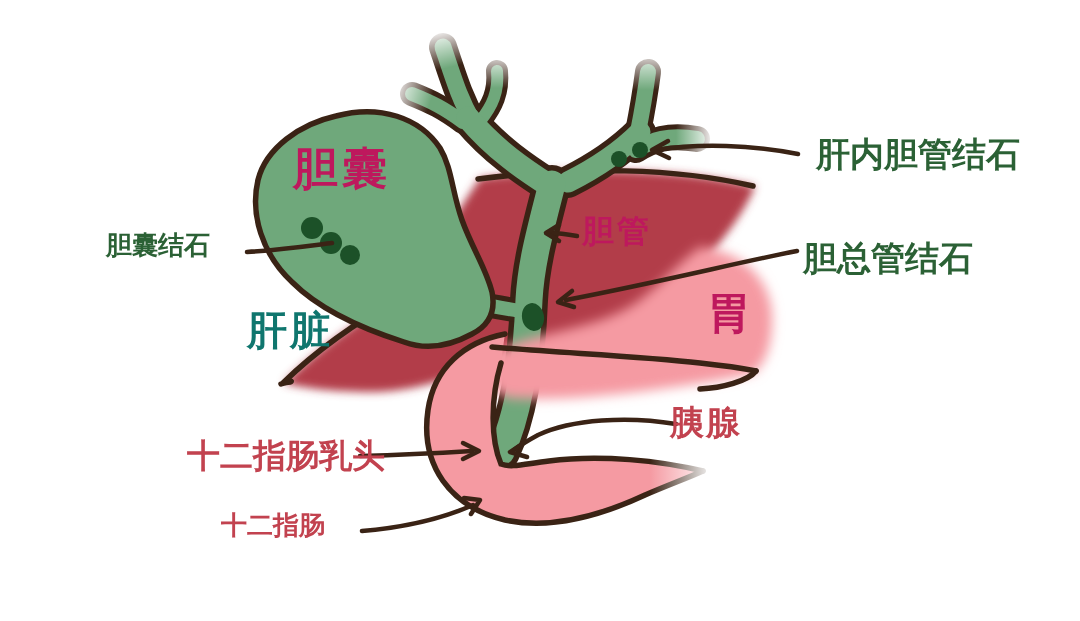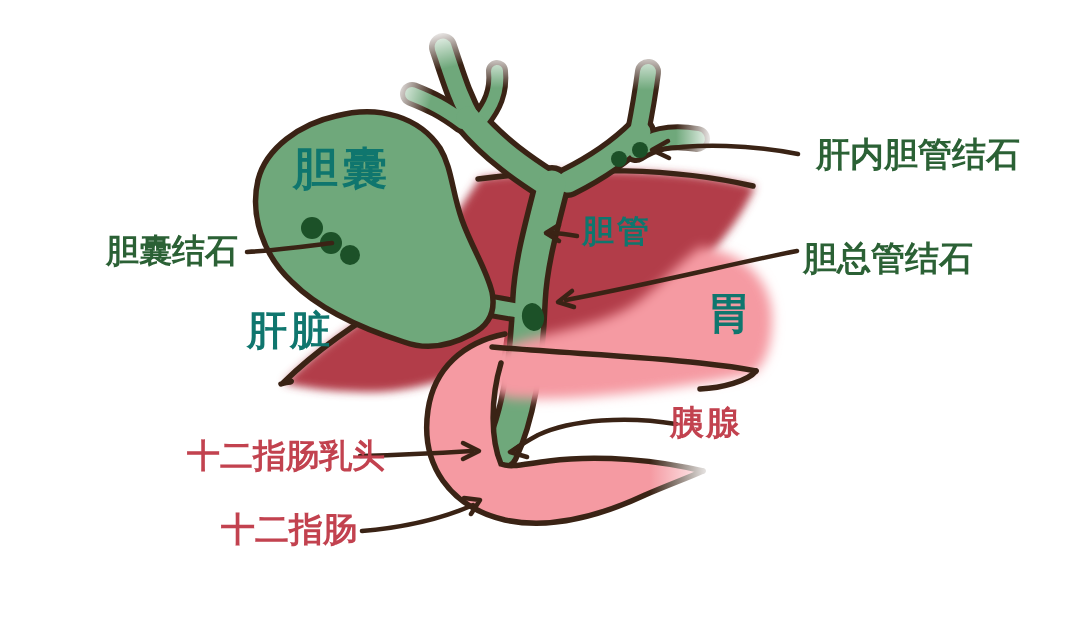--- a/index.html
+++ b/index.html
@@ -5,21 +5,21 @@
   html,body{margin:0;padding:0;background:#ffffff;}
   #stage{
     position:relative;width:1080px;height:621px;background:#ffffff;overflow:hidden;
     font-family:"DejaVu Sans",sans-serif;
   }
   #art{position:absolute;left:0;top:0;width:1080px;height:621px;}
   .label{
     position:absolute;font-weight:800;line-height:1;white-space:nowrap;
     font-family:"DejaVu Sans",sans-serif;z-index:5;
   }
-  .lbl-white{color:#0f766e;}
+  .lbl-white{color:#be185d;}
   .lbl-green{color:#2B6135;}
   .lbl-red{color:#C2424F;}
   .lbl-liver{color:#0f766e;}
 </style>
 </head>
 <body>
 
 <div id="stage">
 
   <svg id="art" viewBox="0 0 1080 621">
@@ -136,21 +136,21 @@
   <div class="label lbl-white" style="left:582px;top:215px;font-size:32px;letter-spacing:3px;">胆管</div>
 
   <div class="label lbl-white" style="left:707px;top:291px;font-size:44px;">胃</div>
 
   <div class="label lbl-liver" style="left:247px;top:310px;font-size:40px;letter-spacing:3px;">肝脏</div>
 
   <div class="label lbl-red" style="left:670px;top:405px;font-size:34px;letter-spacing:2px;">胰腺</div>
 
   <div class="label lbl-red" style="left:156px;top:439px;font-size:33px;margin-left:31px;">十二指肠乳头</div>
 
-  <div class="label lbl-red" style="left:221px;top:512px;font-size:34px;">十二指肠</div>
+  <div class="label lbl-red" style="left:221px;top:512px;font-size:26px;">十二指肠</div>
 
-  <div class="label lbl-green" style="left:106px;top:234px;font-size:33px;">胆囊结石</div>
+  <div class="label lbl-green" style="left:106px;top:234px;font-size:26px;font-family:Liberation Mono, monospace;">胆囊结石</div>
 
   <div class="label lbl-green" style="left:803px;top:137px;font-size:34px;margin-left:13px;">肝内胆管结石</div>
 
   <div class="label lbl-green" style="left:803px;top:233px;font-size:34px;margin-top:8px;">胆总管结石</div>
 
 </div>
 
 </body></html>

